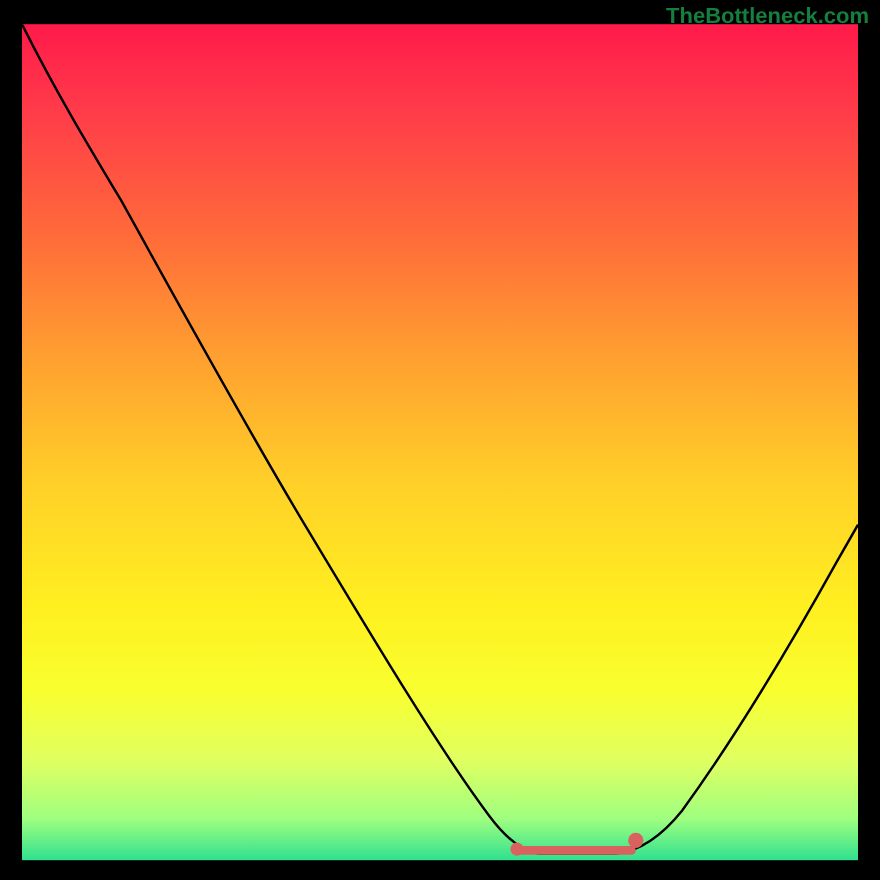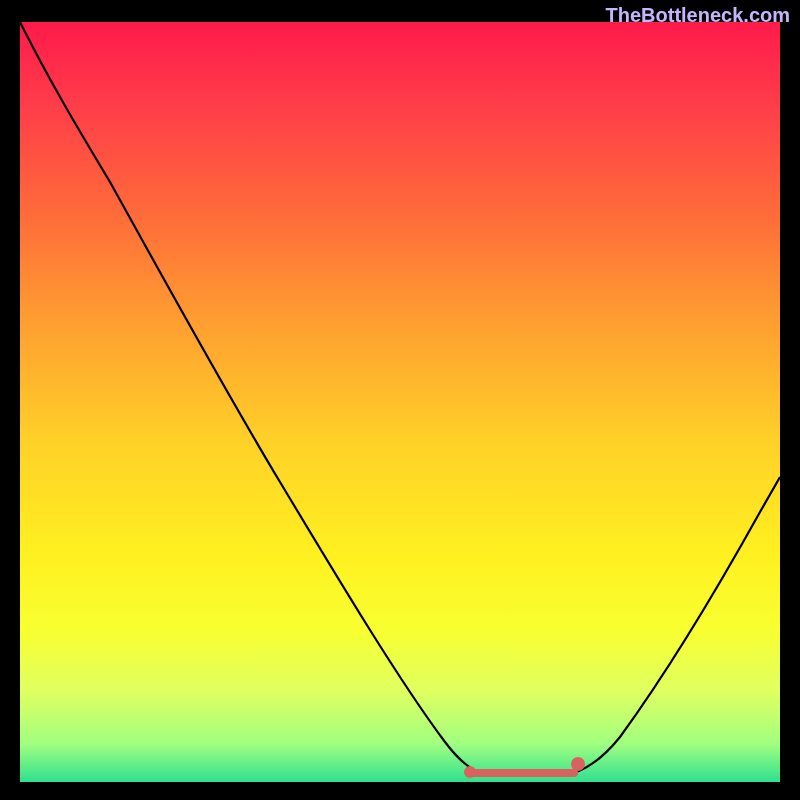--- a/index.html
+++ b/index.html
@@ -8,21 +8,21 @@
     width: 800px;
     height: 800px;
     background: #000;
     position: relative;
     font-family: Arial, sans-serif;
   }
   .watermark {
     position: absolute;
     top: 4px;
     right: 10px;
-    color: #c4b5fd;
+    color: #15803d;
     font-size: 20px;
     font-weight: bold;
     z-index: 10;
   }
   .plot-area {
     position: absolute;
     left: 20px;
     top: 22px;
     width: 760px;
     height: 760px;

